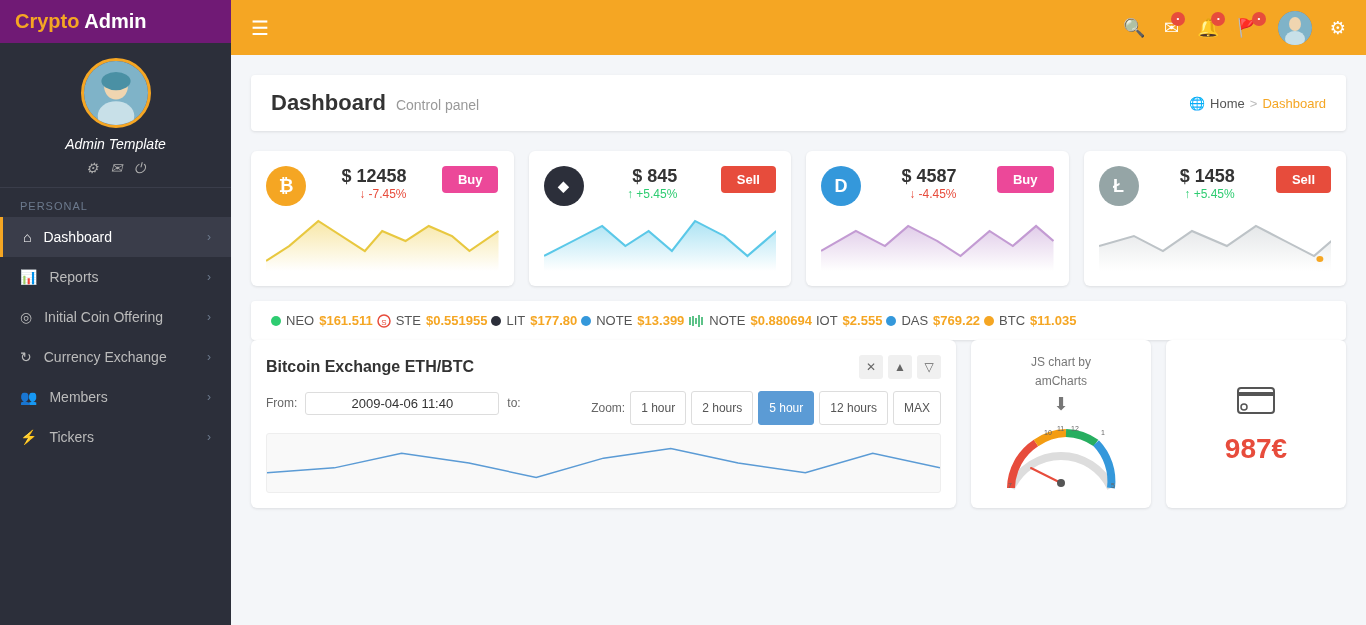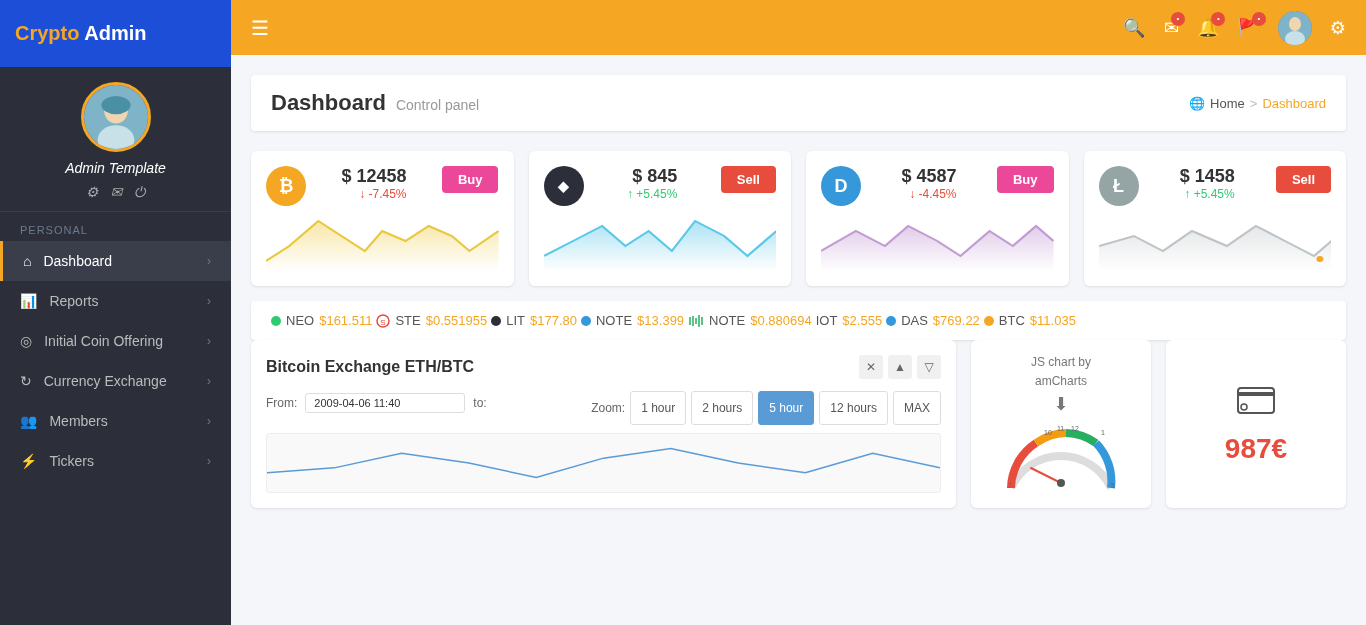--- a/index.html
+++ b/index.html
@@ -10,22 +10,22 @@
       width: 231px;
       min-width: 231px;
       background: #2c2f3a;
       color: #fff;
       display: flex;
       flex-direction: column;
       height: 625px;
       overflow: hidden;
     }
     .sidebar-header {
-      background: #1d4ed8;
-      padding: 22px 15px;
+      background: #701a75;
+      padding: 10px 15px;
       display: flex;
       align-items: center;
     }
     .sidebar-logo {
       font-size: 20px;
       font-weight: bold;
     }
     .sidebar-logo .crypto { color: #f5a623; }
     .sidebar-logo .admin-text { color: #fff; }
     .sidebar-profile {
@@ -201,21 +201,21 @@
       box-shadow: 0 1px 3px rgba(0,0,0,0.1);
       display: flex;
       gap: 4px;
       overflow: hidden;
       font-size: 13px;
       flex-wrap: nowrap;
     }
     .ticker-item { display: flex; align-items: center; gap: 5px; white-space: nowrap; }
     .ticker-dot { width: 10px; height: 10px; border-radius: 50%; }
     .ticker-name { color: #555; font-weight: 500; }
-    .ticker-price { color: #f5a623; font-weight: 400; }
+    .ticker-price { color: #f5a623; font-weight: 700; }
 
     
     .bottom-section {
       display: grid;
       grid-template-columns: 1fr 180px 180px;
       gap: 15px;
     }
     .chart-card {
       background: #fff;
       border-radius: 6px;
@@ -248,22 +248,23 @@
       align-items: center;
       gap: 8px;
       margin-bottom: 10px;
       font-size: 12px;
       color: #666;
     }
     .date-input {
       border: 1px solid #ddd;
       border-radius: 3px;
       padding: 3px 8px;
-      font-size: 11px;
+      font-size: 13px;
       color: #333;
+      text-align: center;
     }
     .zoom-section {
       display: flex;
       align-items: center;
       gap: 5px;
       font-size: 12px;
       color: #666;
       justify-content: flex-end;
     }
     .zoom-btn {

